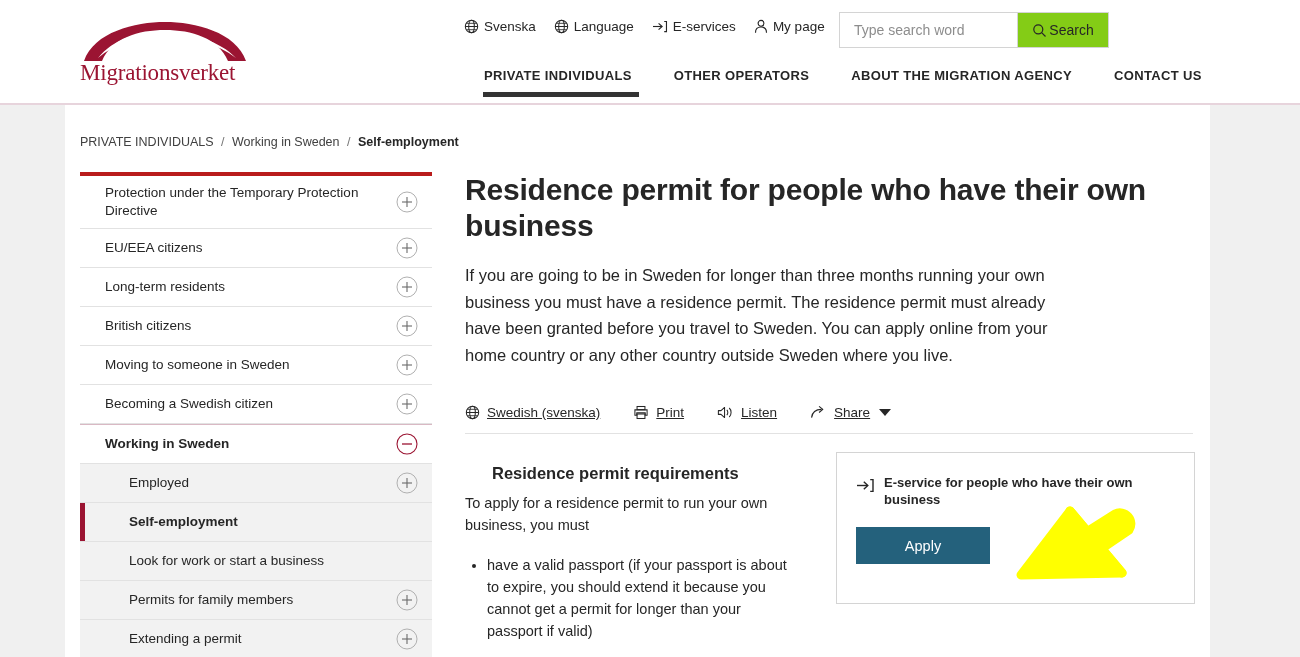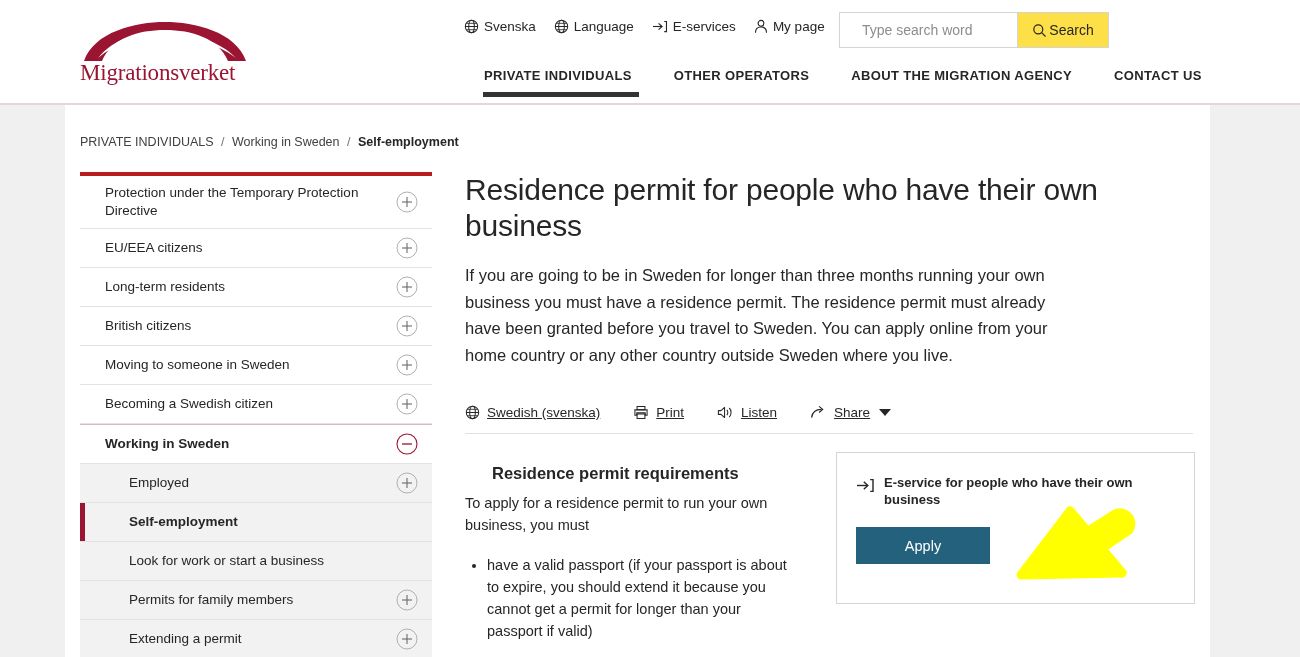--- a/index.html
+++ b/index.html
@@ -41,27 +41,27 @@
   }
   .util-item svg { display: block; flex: none; }
 
   
   .search-wrap {
     position: absolute; left: 839px; top: 12px;
     display: flex; height: 36px;
   }
   .search-input {
     width: 178px; height: 36px; border: 1px solid #d4d4d4; border-right: none;
-    background: #fff; padding: 0 22px; font-size: 14px;
+    background: #fff; padding: 0 14px; font-size: 14px;
     font-family: "Liberation Sans", sans-serif; color: #333; outline: none;
   }
   .search-input::placeholder { color: #8d8d8d; }
   .search-btn {
     display: flex; align-items: center; justify-content: center; gap: 2px;
-    width: 92px; height: 36px; border: 1px solid #d4d4d4; background: #fde047;
+    width: 92px; height: 36px; border: 1px solid #d4d4d4; background: #84cc16;
     font-size: 14px; color: #262626; cursor: pointer;
     font-family: "Liberation Sans", sans-serif;
   }
 
   
   .main-nav {
     position: absolute; left: 464px; top: 68px;
     display: flex; align-items: flex-start; gap: 0;
   }
   .nav-tab {
@@ -107,21 +107,21 @@
   .side-item.sub.current { font-weight: bold; }
   .side-item.sub.current .label { font-weight: bold; }
   .side-accent {
     position: absolute; left: 0; top: 0; bottom: 0; width: 5px; background: #9b1432;
   }
   .circle-icon { flex: none; width: 22px; height: 22px; }
 
   
   .main { position: absolute; left: 465px; top: 172px; width: 730px; }
   .main h1 {
-    font-size: 30px; font-weight: normal; color: #262626;
+    font-size: 30px; font-weight: bold; color: #262626;
     line-height: 1.2; letter-spacing: -0.2px; margin-bottom: 18px;
   }
   .main .intro {
     font-size: 16.5px; color: #262626; line-height: 1.62; width: 610px;
   }
 
   .tools {
     margin-top: 36px; padding-bottom: 13px; border-bottom: 1px solid #e2e2e2;
     display: flex; align-items: center; gap: 33px; width: 728px;
   }

